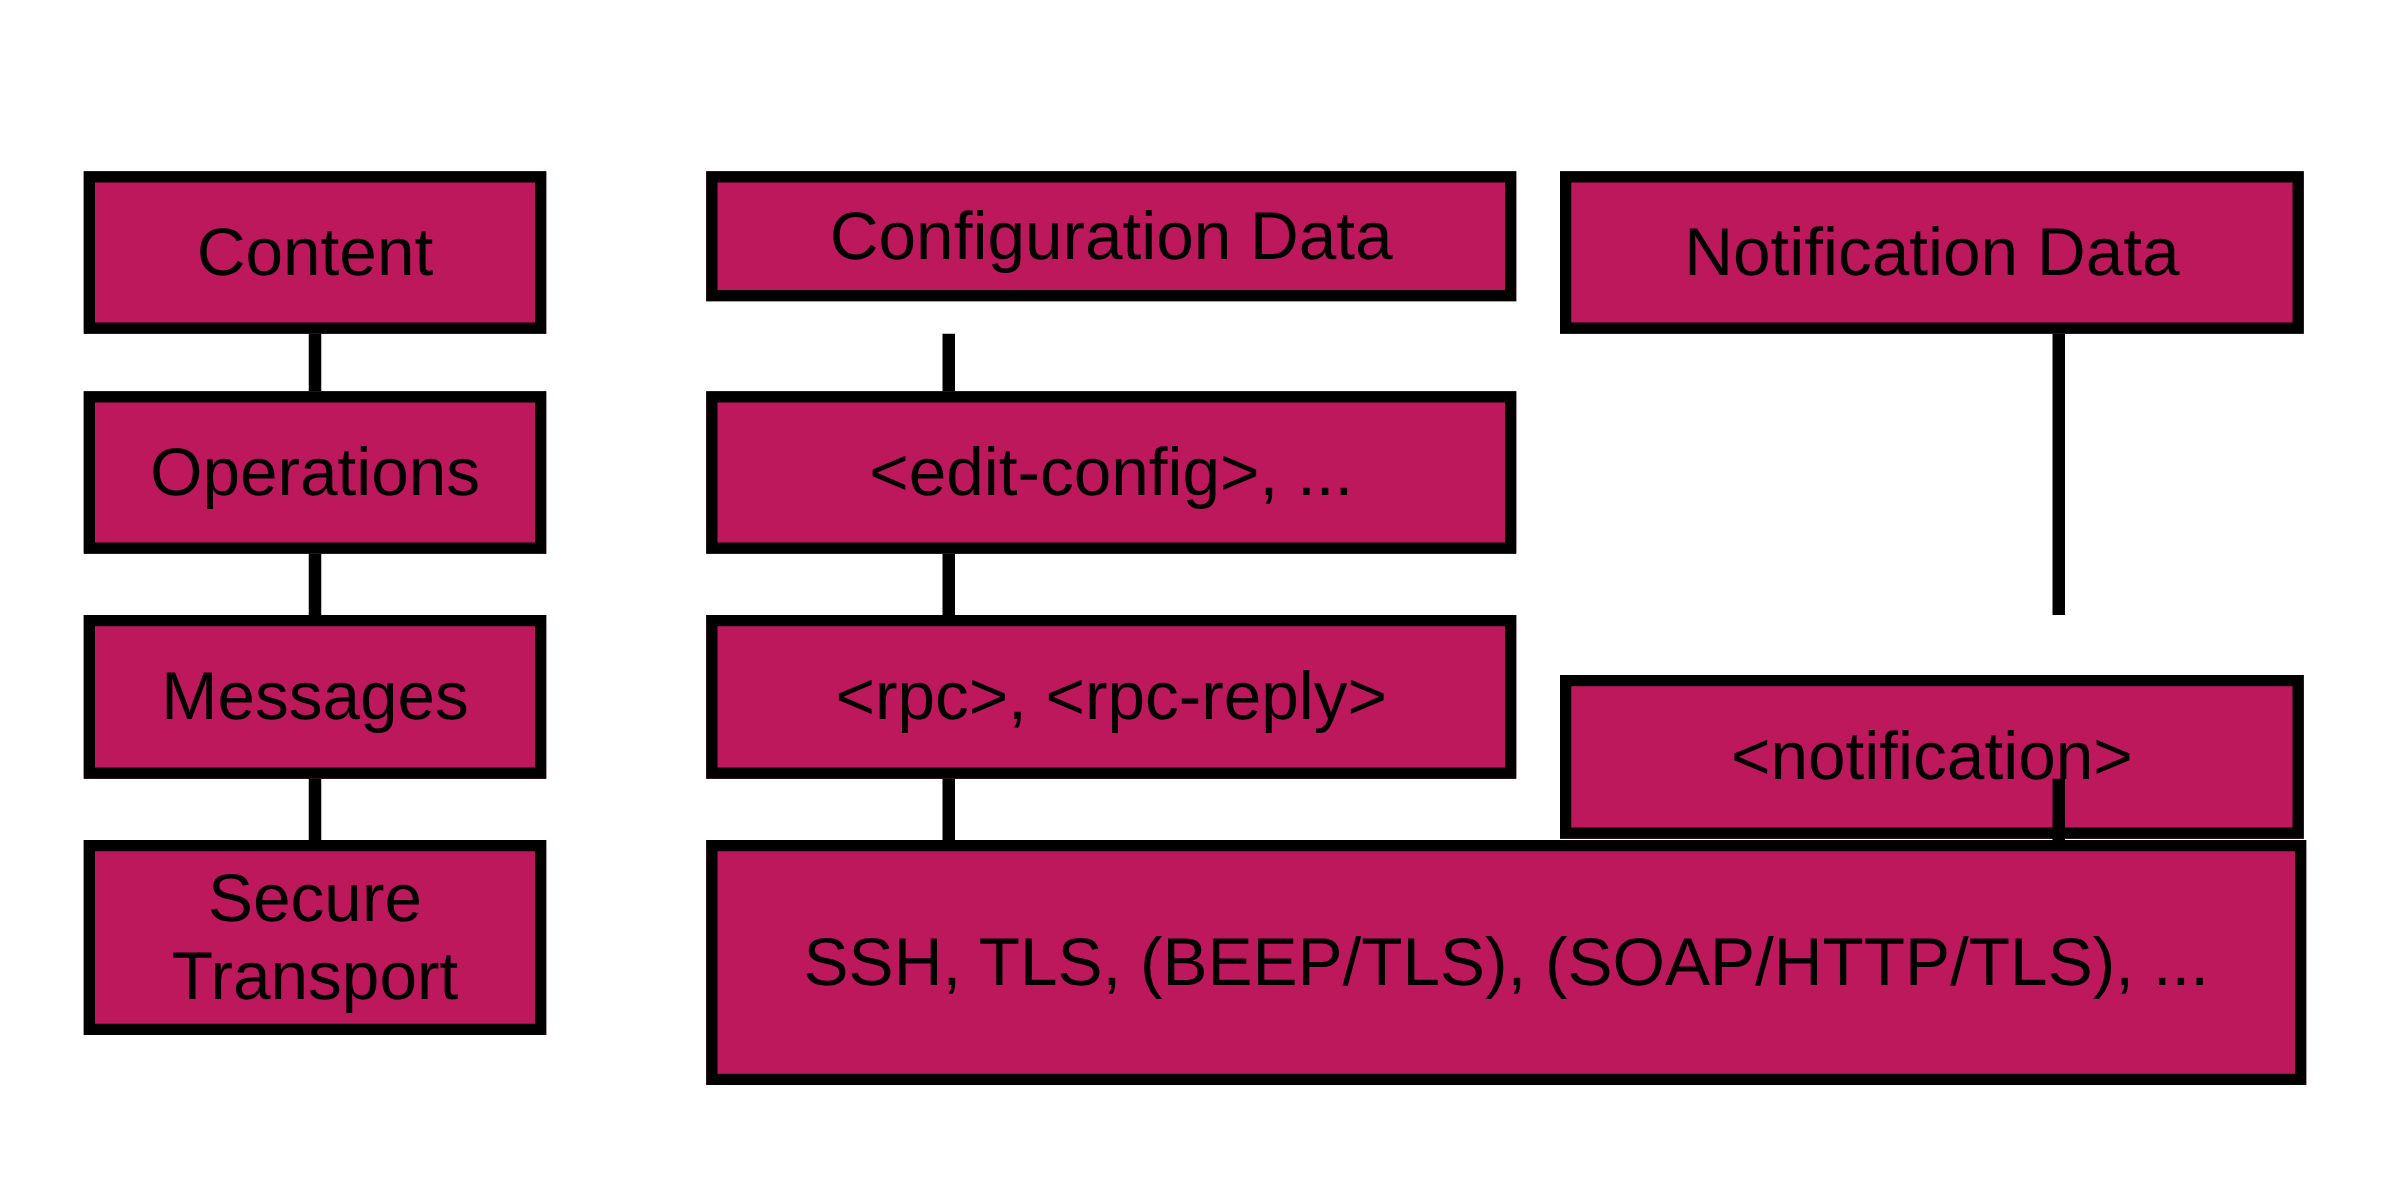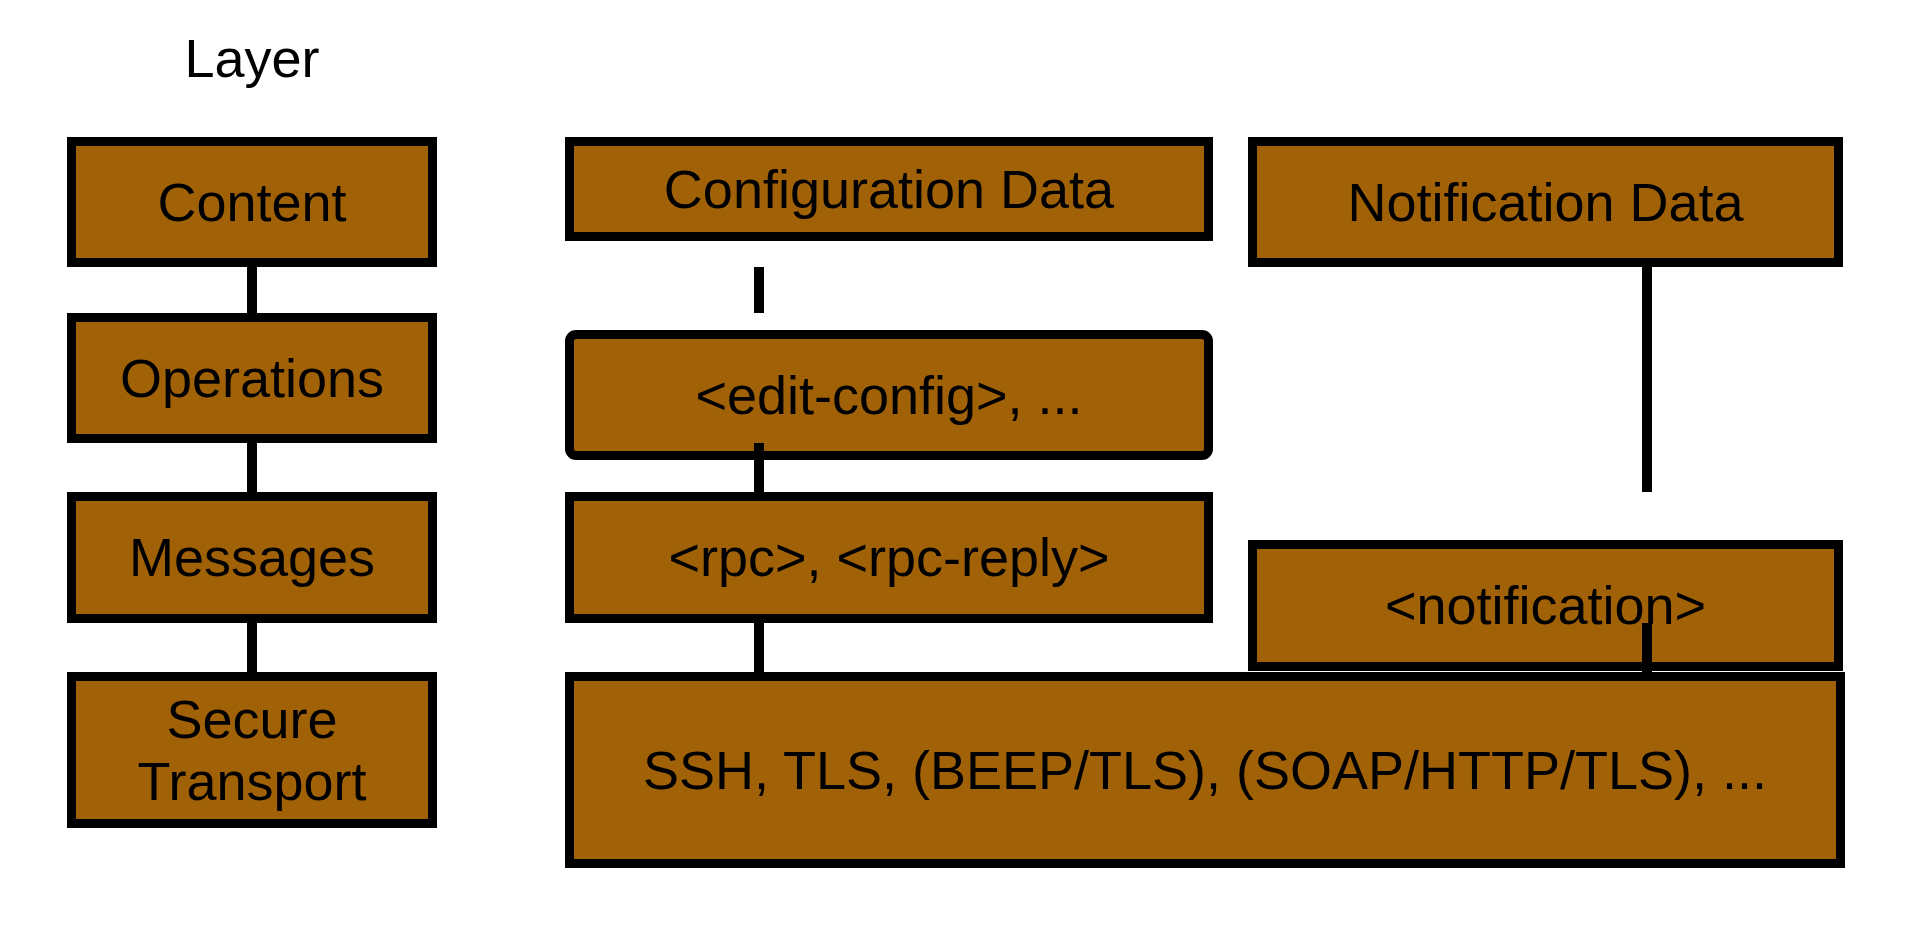--- a/index.html
+++ b/index.html
@@ -20,21 +20,21 @@
     position: absolute;
     font-size: 54px;
     line-height: 60px;
     text-align: center;
     white-space: nowrap;
   }
   .box {
     position: absolute;
     box-sizing: border-box;
     border: 9px solid var(--ink, #000000);
-    background: #a16207;
+    background: #be185d;
     display: flex;
     align-items: center;
     justify-content: center;
     text-align: center;
     font-size: 54px;
     line-height: 1.15;
     padding: 0 20px;
   }
   .conn {
     position: absolute;
@@ -44,21 +44,21 @@
   
   #hdr-layer    { left: 67px;   top: 28px; width: 370px; }
   #hdr-example  { left: 565px;  top: 28px; width: 1280px; }
   
   #box-content          { left: 67px;  top: 137px; width: 370px; height: 130px; }
   #box-operations       { left: 67px;  top: 313px; width: 370px; height: 130px; }
   #box-messages         { left: 67px;  top: 492px; width: 370px; height: 131px; }
   #box-secure-transport { left: 67px;  top: 672px; width: 370px; height: 156px; }
   
   #box-configuration-data { left: 565px; top: 137px; width: 648px; height: 104px; }
-  #box-edit-config        { left: 565px; top: 330px; width: 648px; height: 130px; border-radius: 11px; }
+  #box-edit-config        { left: 565px; top: 313px; width: 648px; height: 130px; }
   #box-rpc                { left: 565px; top: 492px; width: 648px; height: 131px; }
   
   #box-notification-data  { left: 1248px; top: 137px; width: 595px; height: 130px; }
   #box-notification       { left: 1248px; top: 492px; width: 595px; height: 131px; margin-top: 48px; }
   
   #box-transports         { left: 565px; top: 672px; width: 1280px; height: 196px; }
   
   #conn-l1 { left: 247px;  top: 267px; height: 46px; }
   #conn-l2 { left: 247px;  top: 443px; height: 49px; }
   #conn-l3 { left: 247px;  top: 623px; height: 49px; }
@@ -68,21 +68,20 @@
   #conn-m3 { left: 754px;  top: 623px; height: 49px; }
   
   #conn-r1 { left: 1642px; top: 267px; height: 225px; }
   #conn-r2 { left: 1642px; top: 623px; height: 49px; }
 </style>
 </head>
 <body>
 
 <div id="stage" style="--ink: #000000; --bg: #ffffff;">
 
-  <div class="hdr" id="hdr-layer">Layer</div>
 
   <div class="box" id="box-content">Content</div>
   <div class="box" id="box-operations">Operations</div>
   <div class="box" id="box-messages">Messages</div>
   <div class="box" id="box-secure-transport">Secure Transport</div>
 
   <div class="box" id="box-configuration-data">Configuration Data</div>
   <div class="box" id="box-edit-config">&lt;edit-config&gt;, ...</div>
   <div class="box" id="box-rpc">&lt;rpc&gt;, &lt;rpc-reply&gt;</div>
 

